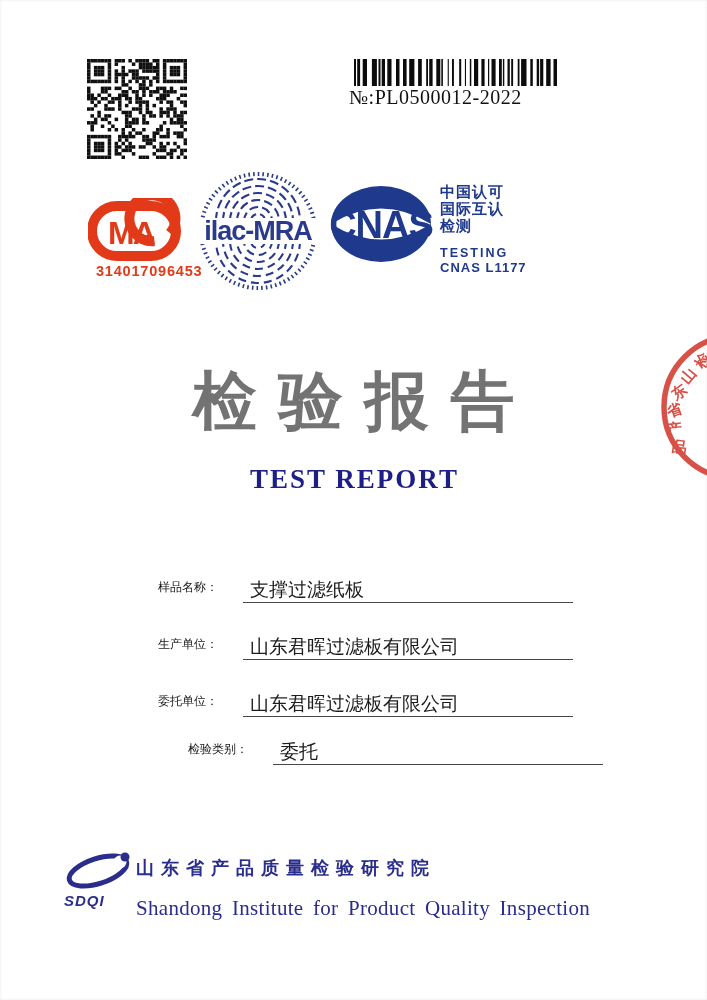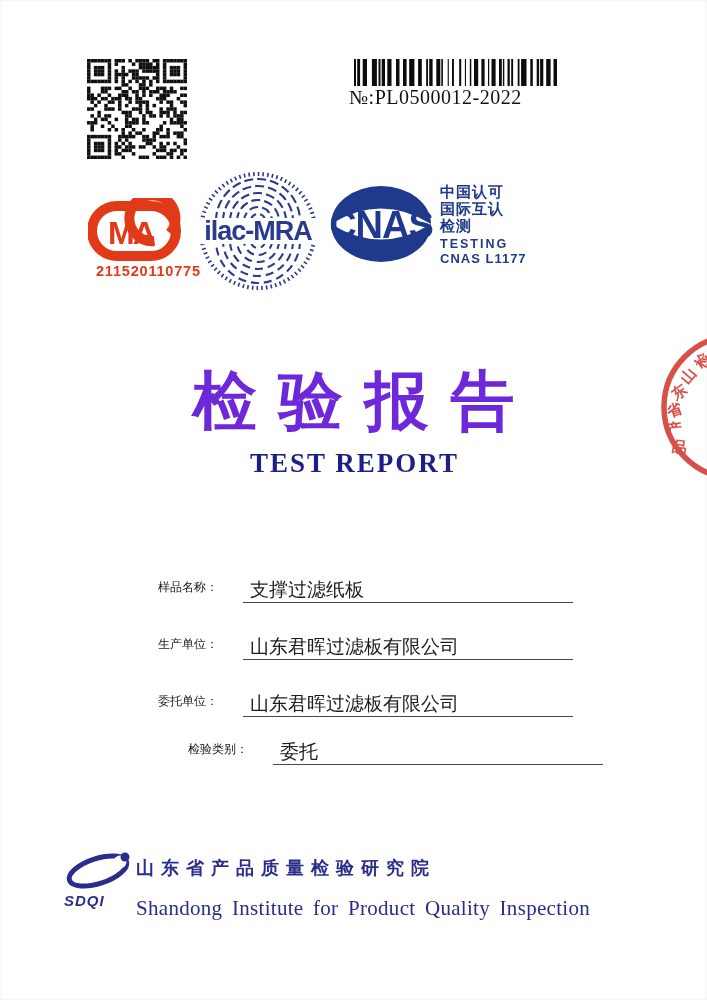--- a/index.html
+++ b/index.html
@@ -13,28 +13,28 @@
   .qr{left:87px;top:59px;width:100px;height:100px;}
   .barcode{left:354px;top:59px;width:203px;height:27px;}
   .report-no{left:349px;top:86px;font-size:20px;color:#111;letter-spacing:.5px;font-family:"Liberation Serif",serif;}
   
   .cma{left:88px;top:198px;width:104px;height:76px;}
   .cma-no{left:96px;top:263px;font-size:14.5px;font-weight:bold;color:#e23a18;letter-spacing:.8px;font-family:"Liberation Sans",sans-serif;}
   .ilac{left:198px;top:171px;width:120px;height:120px;}
   .cnas{left:325px;top:181px;width:112px;height:86px;}
   .cnas-text{left:440px;top:183px;color:#1f3a8c;font-family:"Liberation Sans",sans-serif;}
   .cnas-text .cn{font-size:15px;font-weight:600;line-height:17px;letter-spacing:1px;}
-  .cnas-text .en1{font-size:12.5px;font-weight:600;letter-spacing:2px;margin-top:3px;}
+  .cnas-text .en1{font-size:12.5px;font-weight:600;letter-spacing:2px;margin-top:12px;}
   .cnas-text .en2{font-size:13px;font-weight:600;letter-spacing:1px;margin-top:0;}
   
   .stamp{left:655px;top:333px;width:100px;height:150px;opacity:.92;}
   
   .title-cn{left:0;top:366px;width:707px;text-align:center;font-family:"Liberation Sans",sans-serif;
-    font-weight:bold;font-size:64px;color:#6d28d9;letter-spacing:22px;text-indent:22px;line-height:1.1;}
-  .title-en{left:0;top:448px;width:707px;text-align:center;font-family:"Liberation Serif",serif;
+    font-weight:bold;font-size:64px;color:#737373;letter-spacing:22px;text-indent:22px;line-height:1.1;}
+  .title-en{left:0;top:464px;width:707px;text-align:center;font-family:"Liberation Serif",serif;
     font-weight:bold;font-size:27px;color:#1d1f86;letter-spacing:2px;text-indent:2px;}
   
   .field-row{left:158px;width:420px;height:27px;}
   .row0{top:577px;} .row1{top:634px;} .row2{top:691px;} .row3{top:739px;margin-left:30px;}
   .field-label{position:absolute;left:0;top:2px;font-size:12px;color:#161616;}
   .field-line{position:absolute;left:85px;top:0;width:330px;height:25px;border-bottom:1.4px solid #474747;}
   .field-value{font-size:19px;color:#1c1c1c;padding-left:7px;white-space:nowrap;}
   
   .sdqi{left:62px;top:849px;width:80px;height:60px;}
   .org-cn{left:136px;top:856px;font-size:18px;font-weight:600;color:#2a2d8c;letter-spacing:7px;white-space:nowrap;font-family:"Liberation Serif",serif;}
@@ -501,21 +501,21 @@
         <rect x="201" y="0" width="2" height="27"></rect>
       </g>
     </svg>
   <div class="abs report-no">№:PL0500012-2022</div>
 
   <svg class="abs cma" viewBox="0 0 104 76">
     <rect x="4" y="8" width="84" height="50" rx="25" ry="25" fill="none" stroke="#e23a18" stroke-width="10"></rect>
     <path d="M 64.4 29.2 A 23 23 0 1 1 80 21.1" transform="translate(2,14)" fill="none" stroke="#e23a18" stroke-width="10"></path>
     <text x="20" y="46" font-size="32" font-weight="900" fill="#e23a18" letter-spacing="-2">MA</text>
   </svg>
-  <div class="abs cma-no">211520110775</div>
+  <div class="abs cma-no">314017096453</div>
 
   <svg class="abs ilac" viewBox="0 0 120 120">
     <defs>
         <clipPath id="ilacClip">
           <circle cx="60" cy="60" r="54"></circle>
         </clipPath>
       </defs>
     <circle cx="60" cy="60" r="57" fill="none" stroke="#2a3a8c" stroke-width="4" stroke-dasharray="1.6 3.1"></circle>
     <g clip-path="url(#ilacClip)" fill="none" stroke="#2a3a8c" stroke-width="2.1">
       <g stroke-dasharray="9 4">

